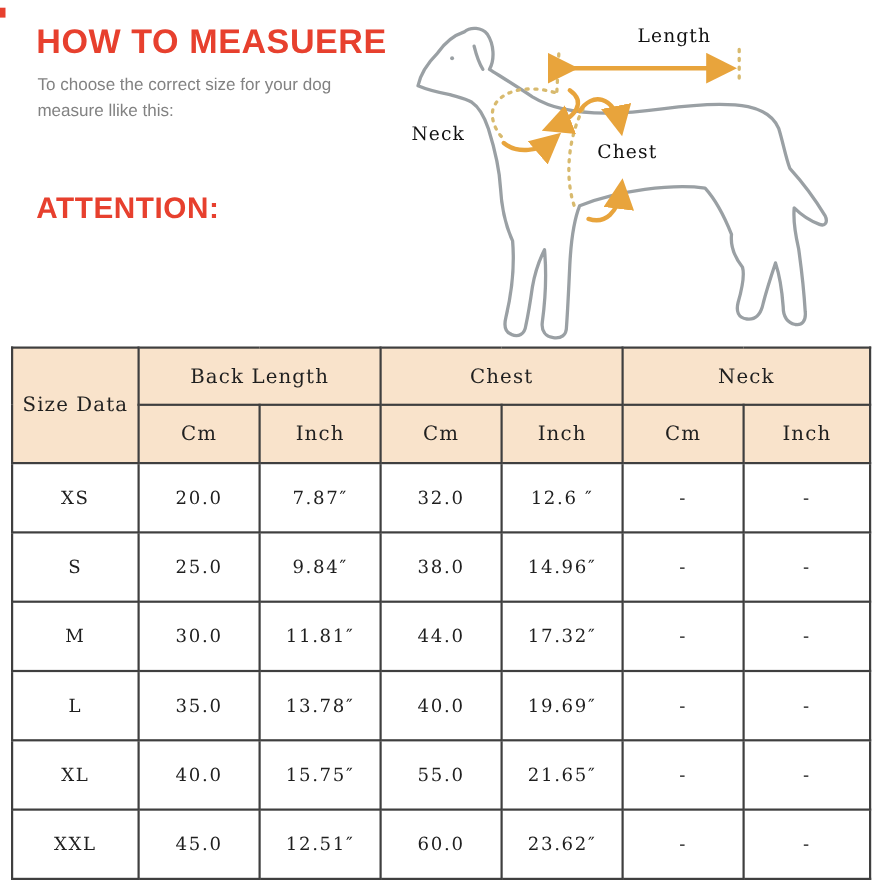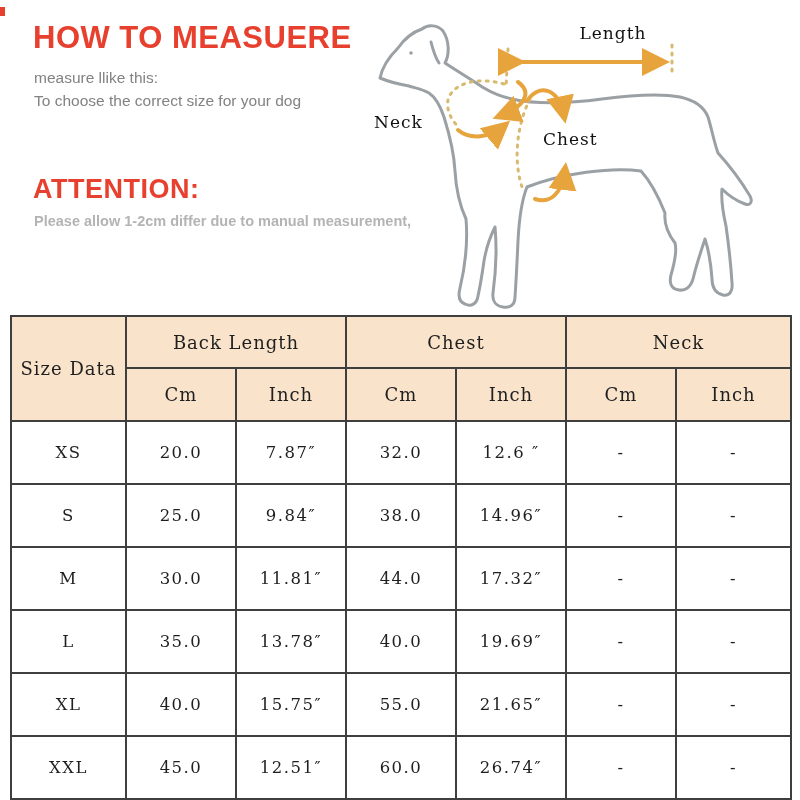--- a/index.html
+++ b/index.html
@@ -38,28 +38,27 @@
 </head>
 <body>
 
 <div class="page">
 
   <div class="corner-mark"></div>
 
   <div class="main-title">HOW TO MEASUERE</div>
 
   <div class="subtitle">
+    <div>To choose the correct size for your dog</div>
     <div>measure llike this:</div>
-    <div>To choose the correct size for your dog</div>
   </div>
 
   <div class="attention-heading">ATTENTION:</div>
 
   <div class="attention-note">
-    <div>Please allow 1-2cm differ due to manual measurement,</div>
   </div>
 
   <div class="diagram">
     <svg width="440" height="315" viewBox="0 0 440 315">
       <defs>
         <marker id="arrowO" markerWidth="8" markerHeight="8" refX="5" refY="3.5" orient="auto">
           <path d="M0,0 L7,3.5 L0,7 Z" fill="#e8a43c"></path>
         </marker>
       </defs>
 
@@ -200,20 +199,20 @@
         <td>55.0</td>
         <td>21.65″</td>
         <td>-</td>
         <td>-</td>
       </tr>
       <tr class="row-body">
         <td>XXL</td>
         <td>45.0</td>
         <td>12.51″</td>
         <td>60.0</td>
-        <td>26.74″</td>
+        <td>23.62″</td>
         <td>-</td>
         <td>-</td>
       </tr>
     </tbody>
   </table>
 
 </div>
 
 </body></html>

